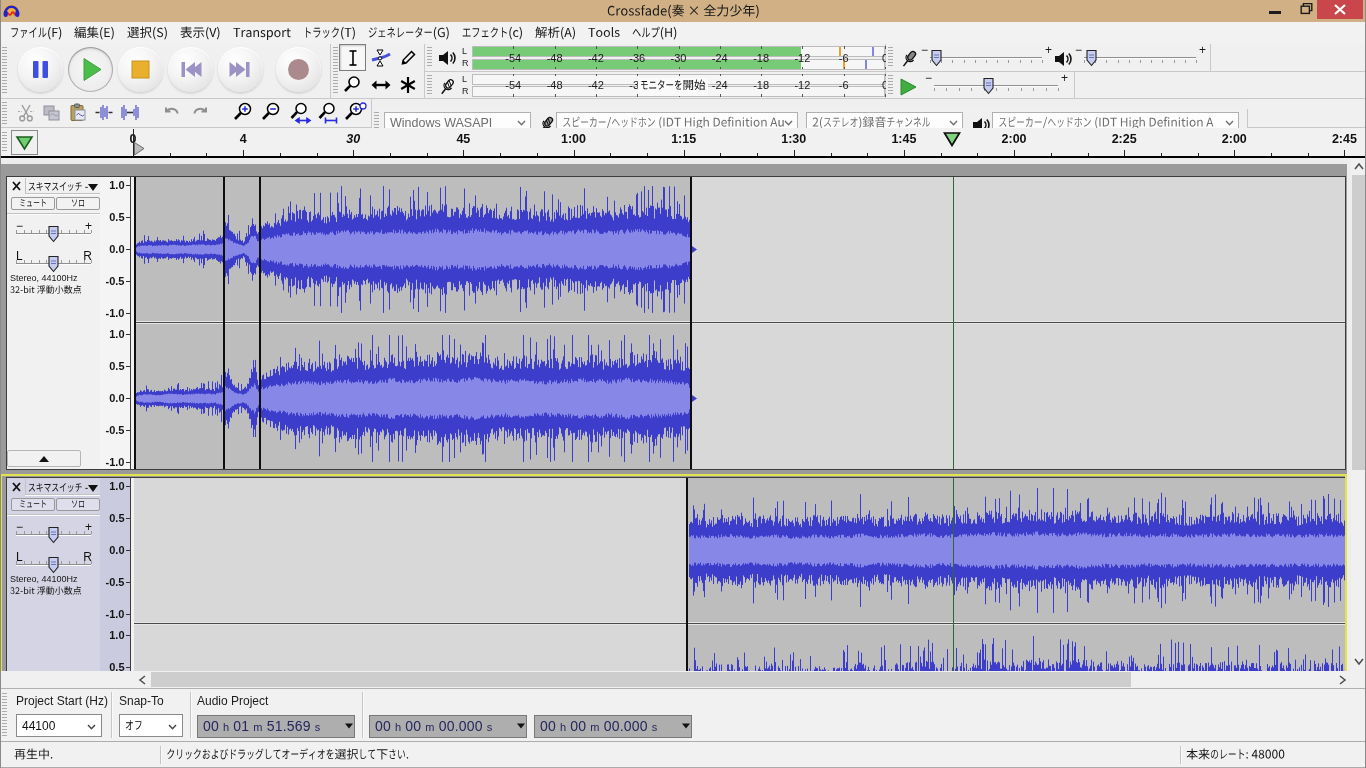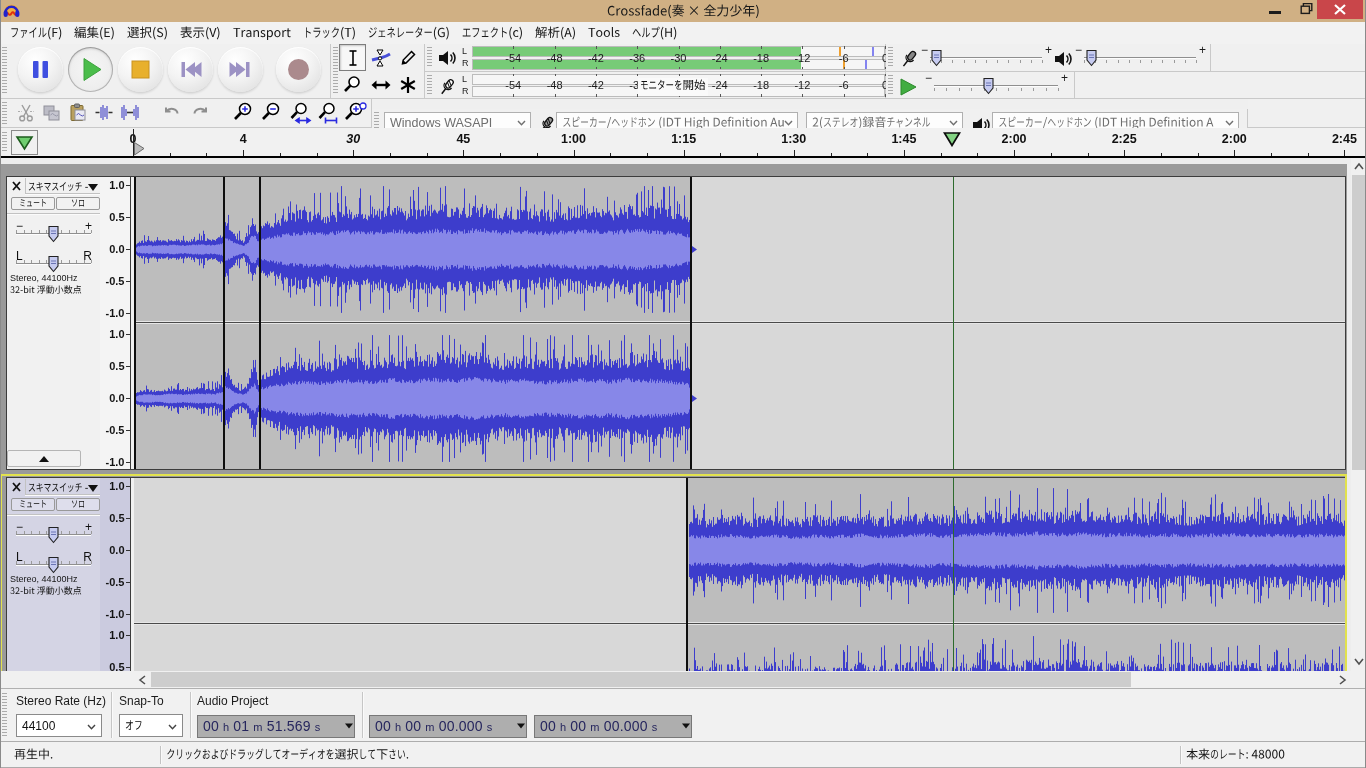--- a/index.html
+++ b/index.html
@@ -1220,21 +1220,21 @@
   <div class="sthumb2" style="left:1px;top:17px;width:13px;height:295px"></div>
   <div class="sarrow" style="left:0;top:496px;width:15px;height:16px">
       <svg width="10" height="8">
         <path d="M1 1 L5 6 L9 1" fill="none" stroke="#505050" stroke-width="1.6"></path>
       </svg>
     </div>
 </div>
 
 <div class="abs" id="seltb">
   <div class="grip" style="top:4px;bottom:4px"></div>
-  <div class="slabel" style="left:16px">Stereo Rate (Hz)</div>
+  <div class="slabel" style="left:16px">Project Start (Hz)</div>
   <div class="wcombo" style="left:16px;top:25px;width:86px;height:23px">
     <span style="font-size:12px;padding-left:5px">44100</span>
     <svg class="abs" style="right:5px;top:9px" width="9" height="6" viewBox="0 0 9 6">
         <path d="M1 1 L4.5 4.8 L8 1" fill="none" stroke="#444" stroke-width="1.4"></path>
       </svg>
   </div>
   <div class="sep" style="left:111px;top:3px;height:46px"></div>
   <div class="slabel" style="left:119px">Snap-To</div>
   <div class="wcombo" style="left:119px;top:25px;width:64px;height:23px">
     <span class="gt" style="color:#111;padding-left:5px">

